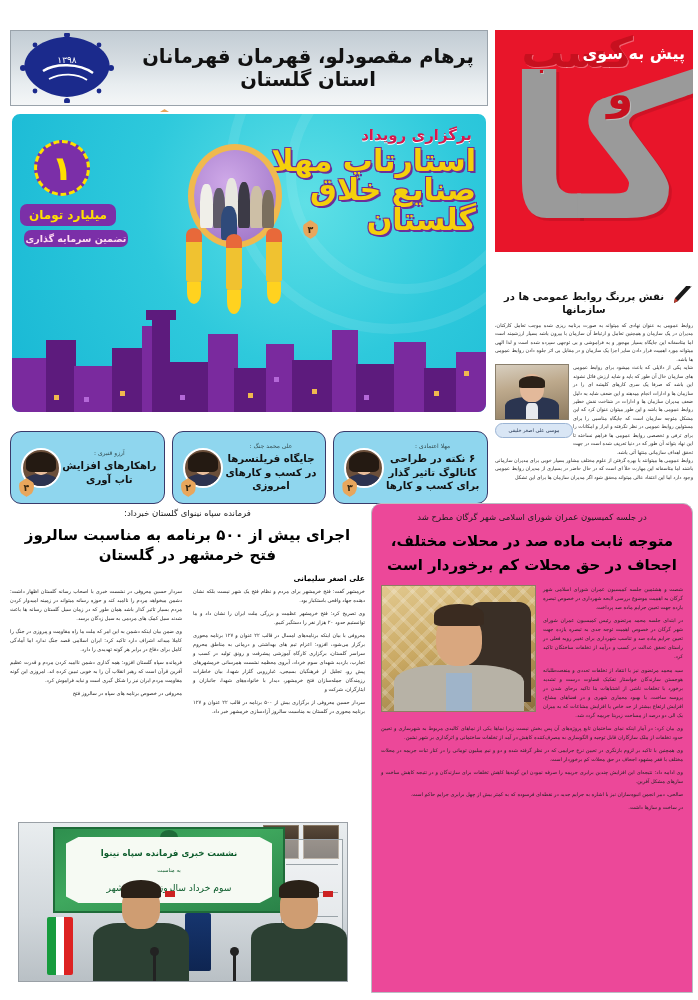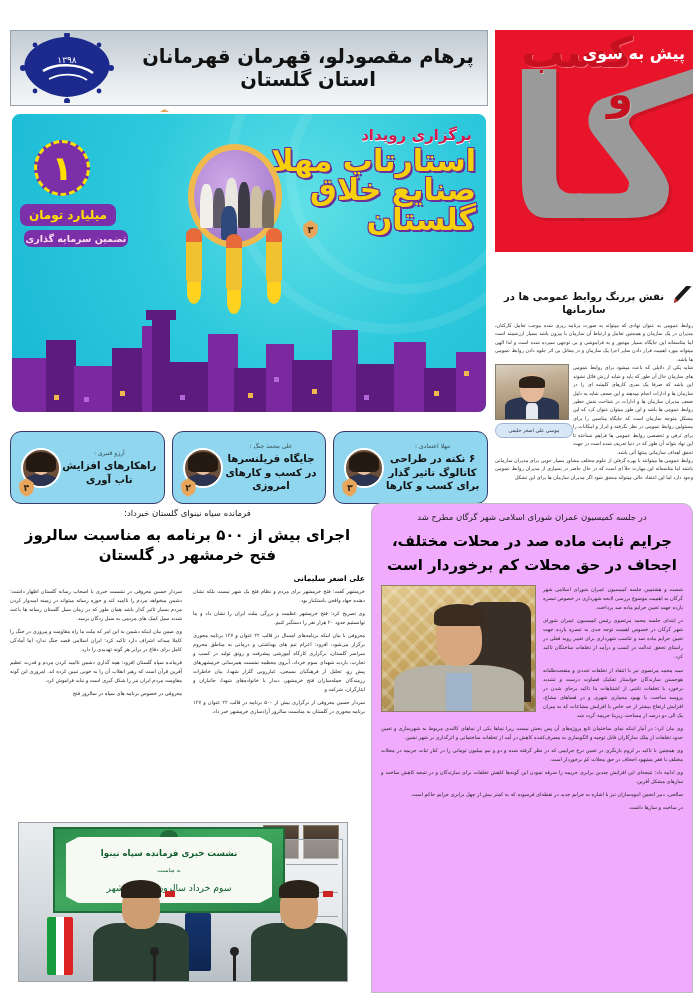--- a/index.html
+++ b/index.html
@@ -182,21 +182,21 @@
   }
   .byline-r { font-size: 7.5px; font-weight: bold; text-align: right; margin-bottom: 4px; }
   .cols2 { column-count: 2; column-gap: 11px; column-rule: 0; }
   .body-txt { font-size: 5.1px; line-height: 1.78; text-align: justify; color: #232323; }
   .body-txt p { margin-bottom: 4px; }
 
   
   .story-right {
     position: absolute; left: 371px; top: 503px; width: 322px; height: 490px;
     border: 1px solid #b9bec4; border-radius: 10px 10px 0 0; padding: 8px 9px;
-    overflow: hidden; background: #f0abfc;
+    overflow: hidden; background: #ec4899;
   }
   .headline-r {
     font-size: 15px; font-weight: bold; color: #000; text-align: center;
     line-height: 1.6; margin: 6px 0 8px;
   }
   .r-photo {
     float: left; width: 155px; height: 127px; margin: 0 7px 5px 0;
     border: 1px solid #8d7f63; position: relative; overflow: hidden;
     background: linear-gradient(160deg,#e2c98f 0%,#c9a862 45%,#8a6f3c 100%);
   }
@@ -450,21 +450,21 @@
       <p>سردار حسین معروفی در نشست خبری با اصحاب رسانه گلستان اظهار داشت: دشمن میخواهد مردم را ناامید کند و حوزه رسانه میتواند در زمینه امیدوار کردن مردم بسیار تاثیر گذار باشد همان طور که در زمان سیل گلستان رسانه ها باعث شدند سیل کمک های مردمی به سیل زدگان برسد.</p>
       <p>وی ضمن بیان اینکه دشمن به این امر که ملت ما راه مقاومت و پیروزی در جنگ را کاملا میداند اشراف دارد تاکید کرد: ایران اسلامی قصد جنگ ندارد اما آمادگی کامل برای دفاع در برابر هر گونه تهدیدی را دارد.</p>
       <p>فرمانده سپاه گلستان افزود: همه گذاری دشمن ناامید کردن مردم و قدرت عظیم آفرین قرآن است که رهبر انقلاب آن را به خوبی تبیین کرده اند. امروزی این گونه مقاومت مردم ایران نیز را شکل گیری است و نباید فراموش کرد.</p>
       <p>معروفی در خصوص برنامه های سپاه در سالروز فتح</p>
     </div>
   </div>
 
   <div class="story-right">
     <div class="kicker">در جلسه کمیسیون عمران شورای اسلامی شهر گرگان مطرح شد</div>
     <div class="headline-r">
-      <div>جرایم ثابت ماده صد در محلات مختلف،</div>
+      <div>متوجه ثابت ماده صد در محلات مختلف،</div>
       <div>اجحاف در حق محلات کم برخوردار است</div>
     </div>
     <div class="r-photo">
       <div class="lat"></div>
       <div class="chair"></div>
       <div class="jacket"></div>
       <div class="shirt2"></div>
       <div class="head"></div>
       <div class="hair"></div>
     </div>

